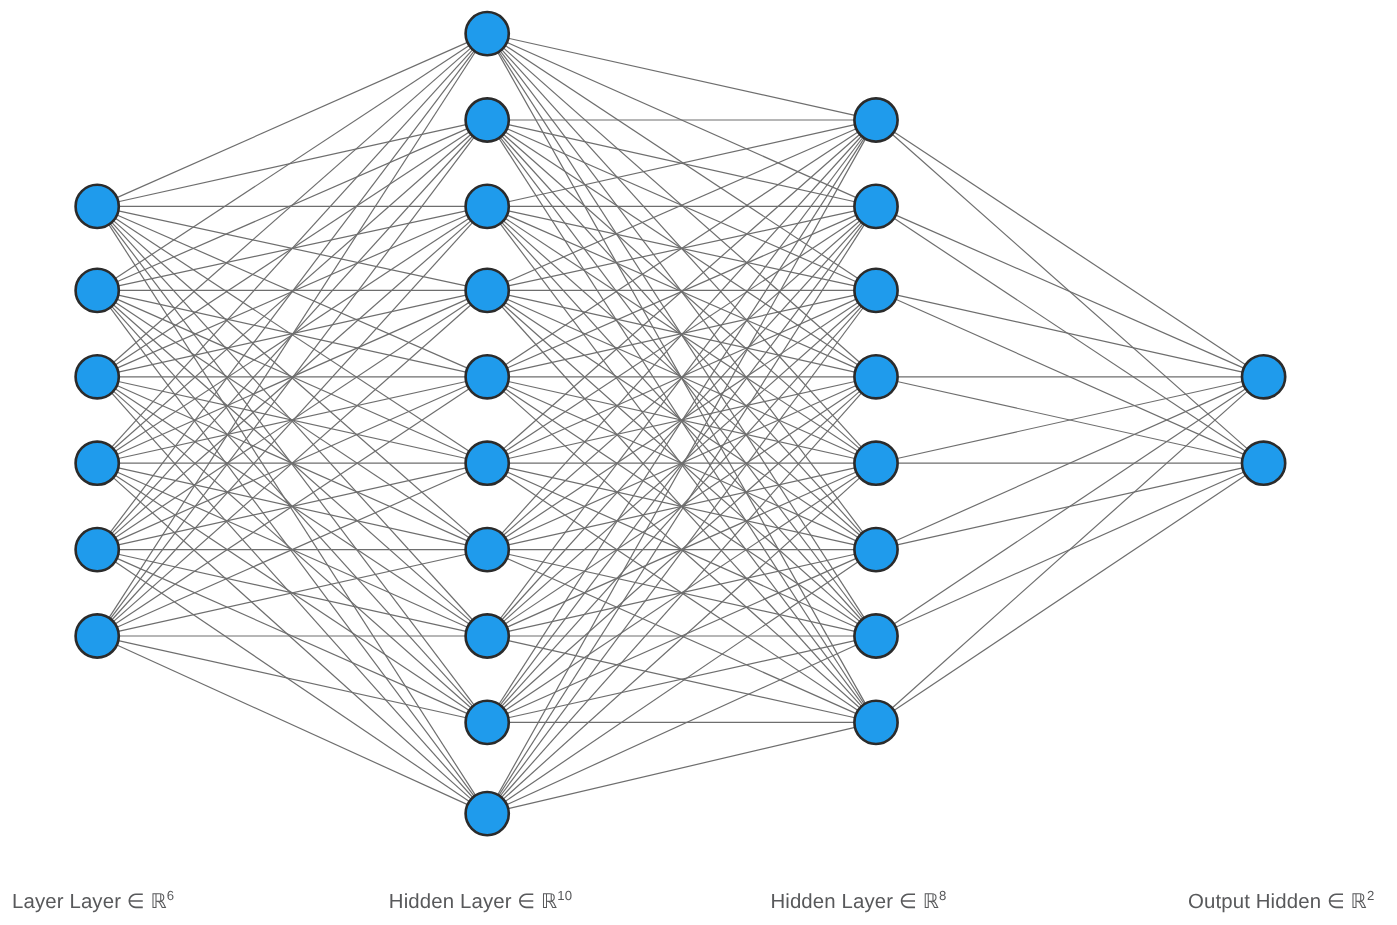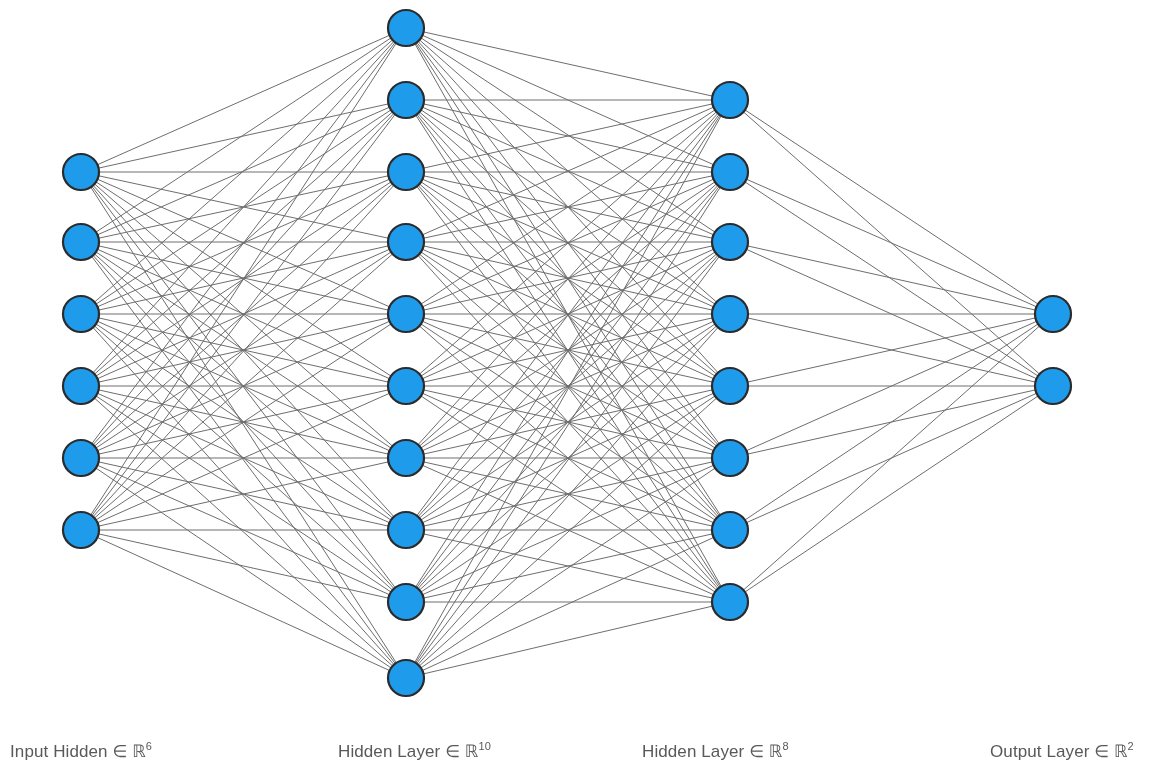--- a/index.html
+++ b/index.html
@@ -244,28 +244,28 @@
         <circle cx="730" cy="386" r="18" class="node-circle" fill="#1f9bec" stroke="#2b2b2b" stroke-width="2.2"></circle>
         <circle cx="730" cy="458" r="18" class="node-circle" fill="#1f9bec" stroke="#2b2b2b" stroke-width="2.2"></circle>
         <circle cx="730" cy="530" r="18" class="node-circle" fill="#1f9bec" stroke="#2b2b2b" stroke-width="2.2"></circle>
         <circle cx="730" cy="602" r="18" class="node-circle" fill="#1f9bec" stroke="#2b2b2b" stroke-width="2.2"></circle>
         <circle cx="1053" cy="314" r="18" class="node-circle" fill="#1f9bec" stroke="#2b2b2b" stroke-width="2.2"></circle>
         <circle cx="1053" cy="386" r="18" class="node-circle" fill="#1f9bec" stroke="#2b2b2b" stroke-width="2.2"></circle>
       </g>
   </svg>
 
   <div class="layer-label" id="label-input" style="left: 10px;">
-    <span>Input Hidden ∈ ℝ</span><sup>6</sup>
-  </div>
-
-  <div class="layer-label" id="label-hidden1" style="left: 338px;">
+    <span>Layer Layer ∈ ℝ</span><sup>6</sup>
+  </div>
+
+  <div class="layer-label" id="label-hidden1" style="left: 324px;">
     <span>Hidden Layer ∈ ℝ</span><sup>10</sup>
   </div>
 
   <div class="layer-label" id="label-hidden2" style="left: 642px;">
     <span>Hidden Layer ∈ ℝ</span><sup>8</sup>
   </div>
 
   <div class="layer-label" id="label-output" style="left: 990px;">
-    <span>Output Layer ∈ ℝ</span><sup>2</sup>
+    <span>Output Hidden ∈ ℝ</span><sup>2</sup>
   </div>
 
 </div>
 
 </body></html>

